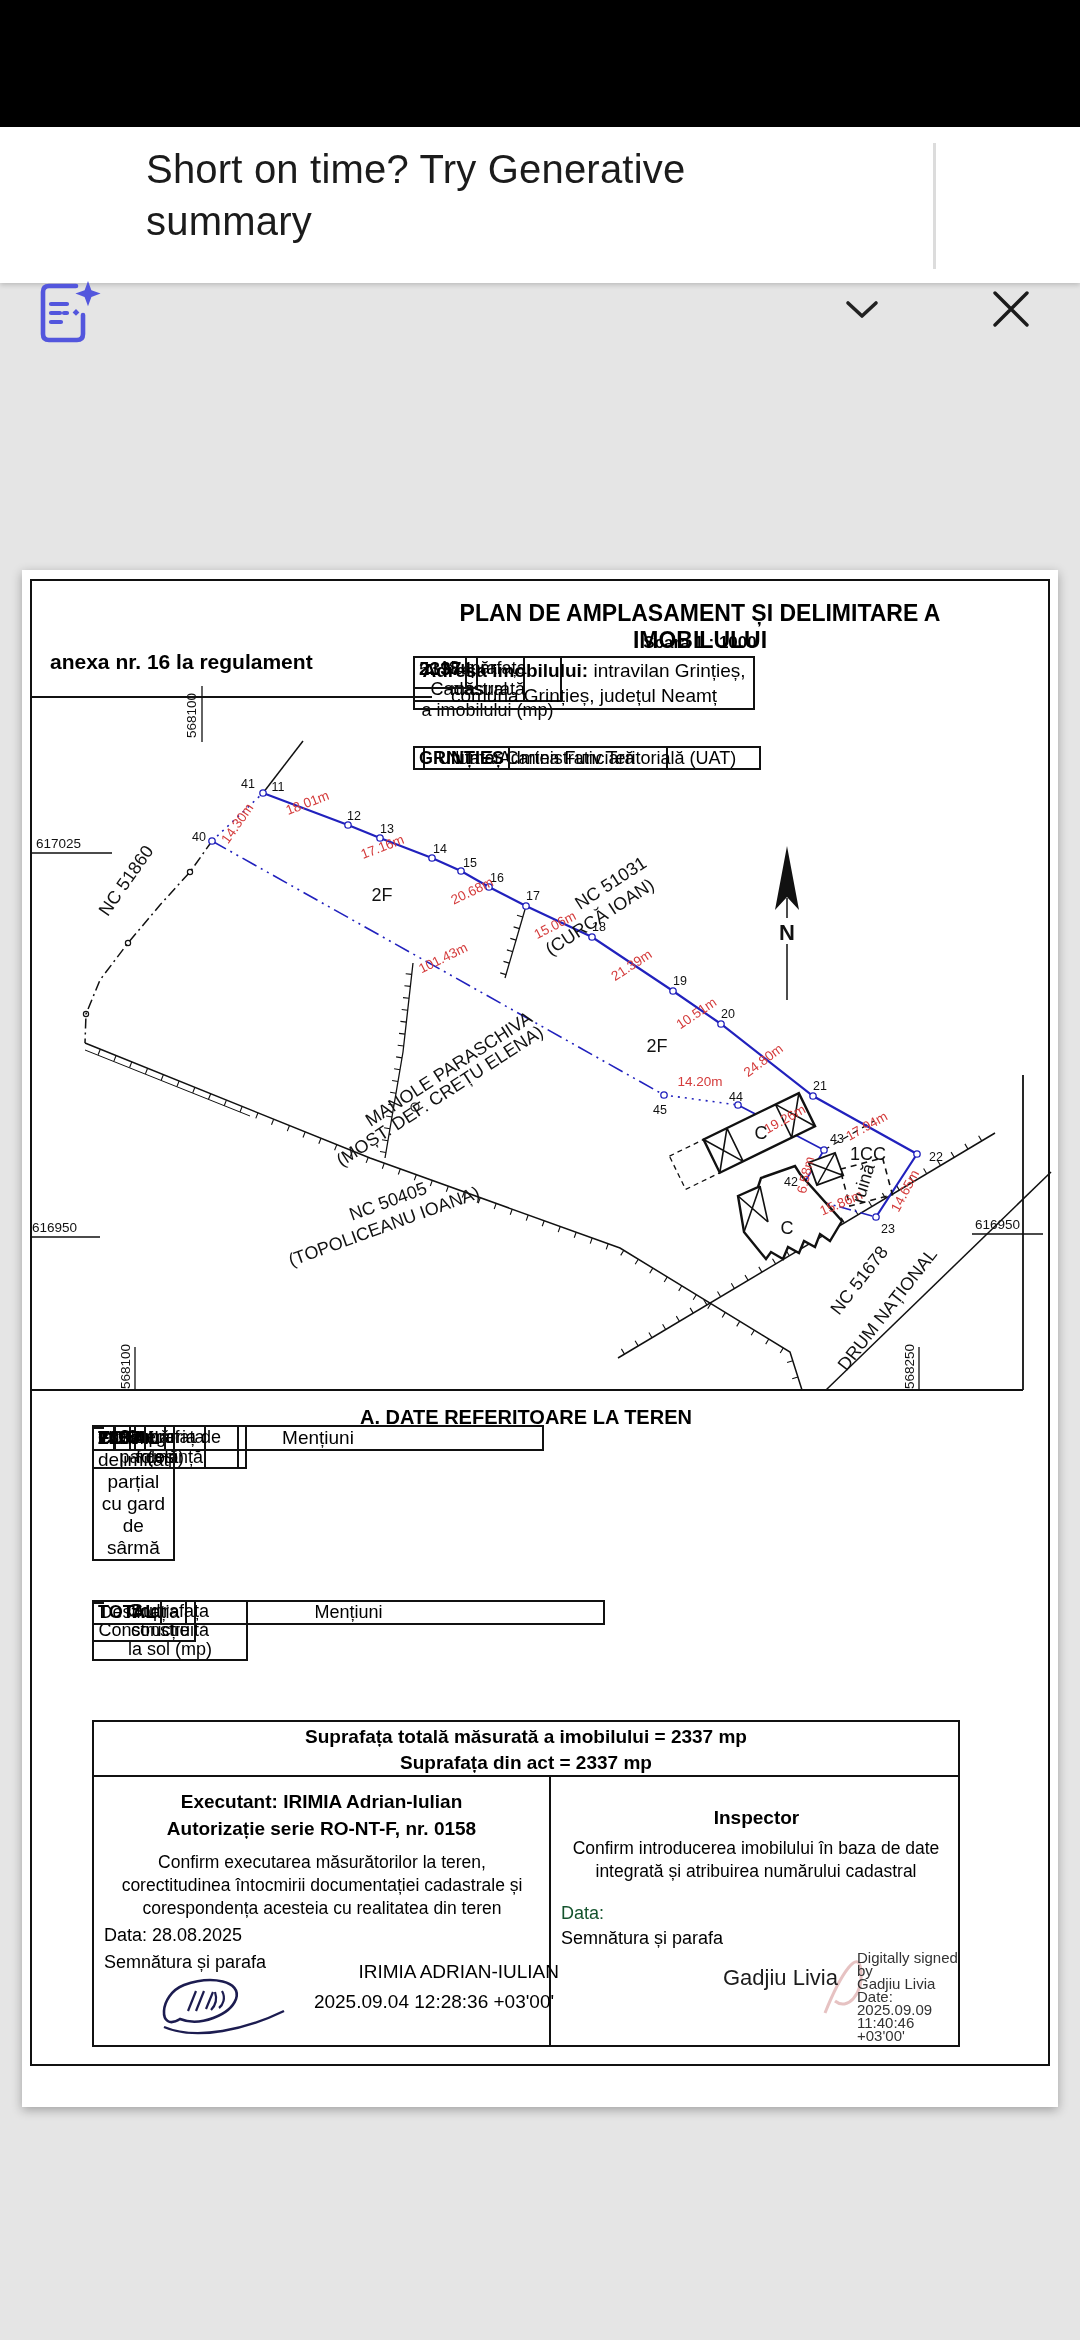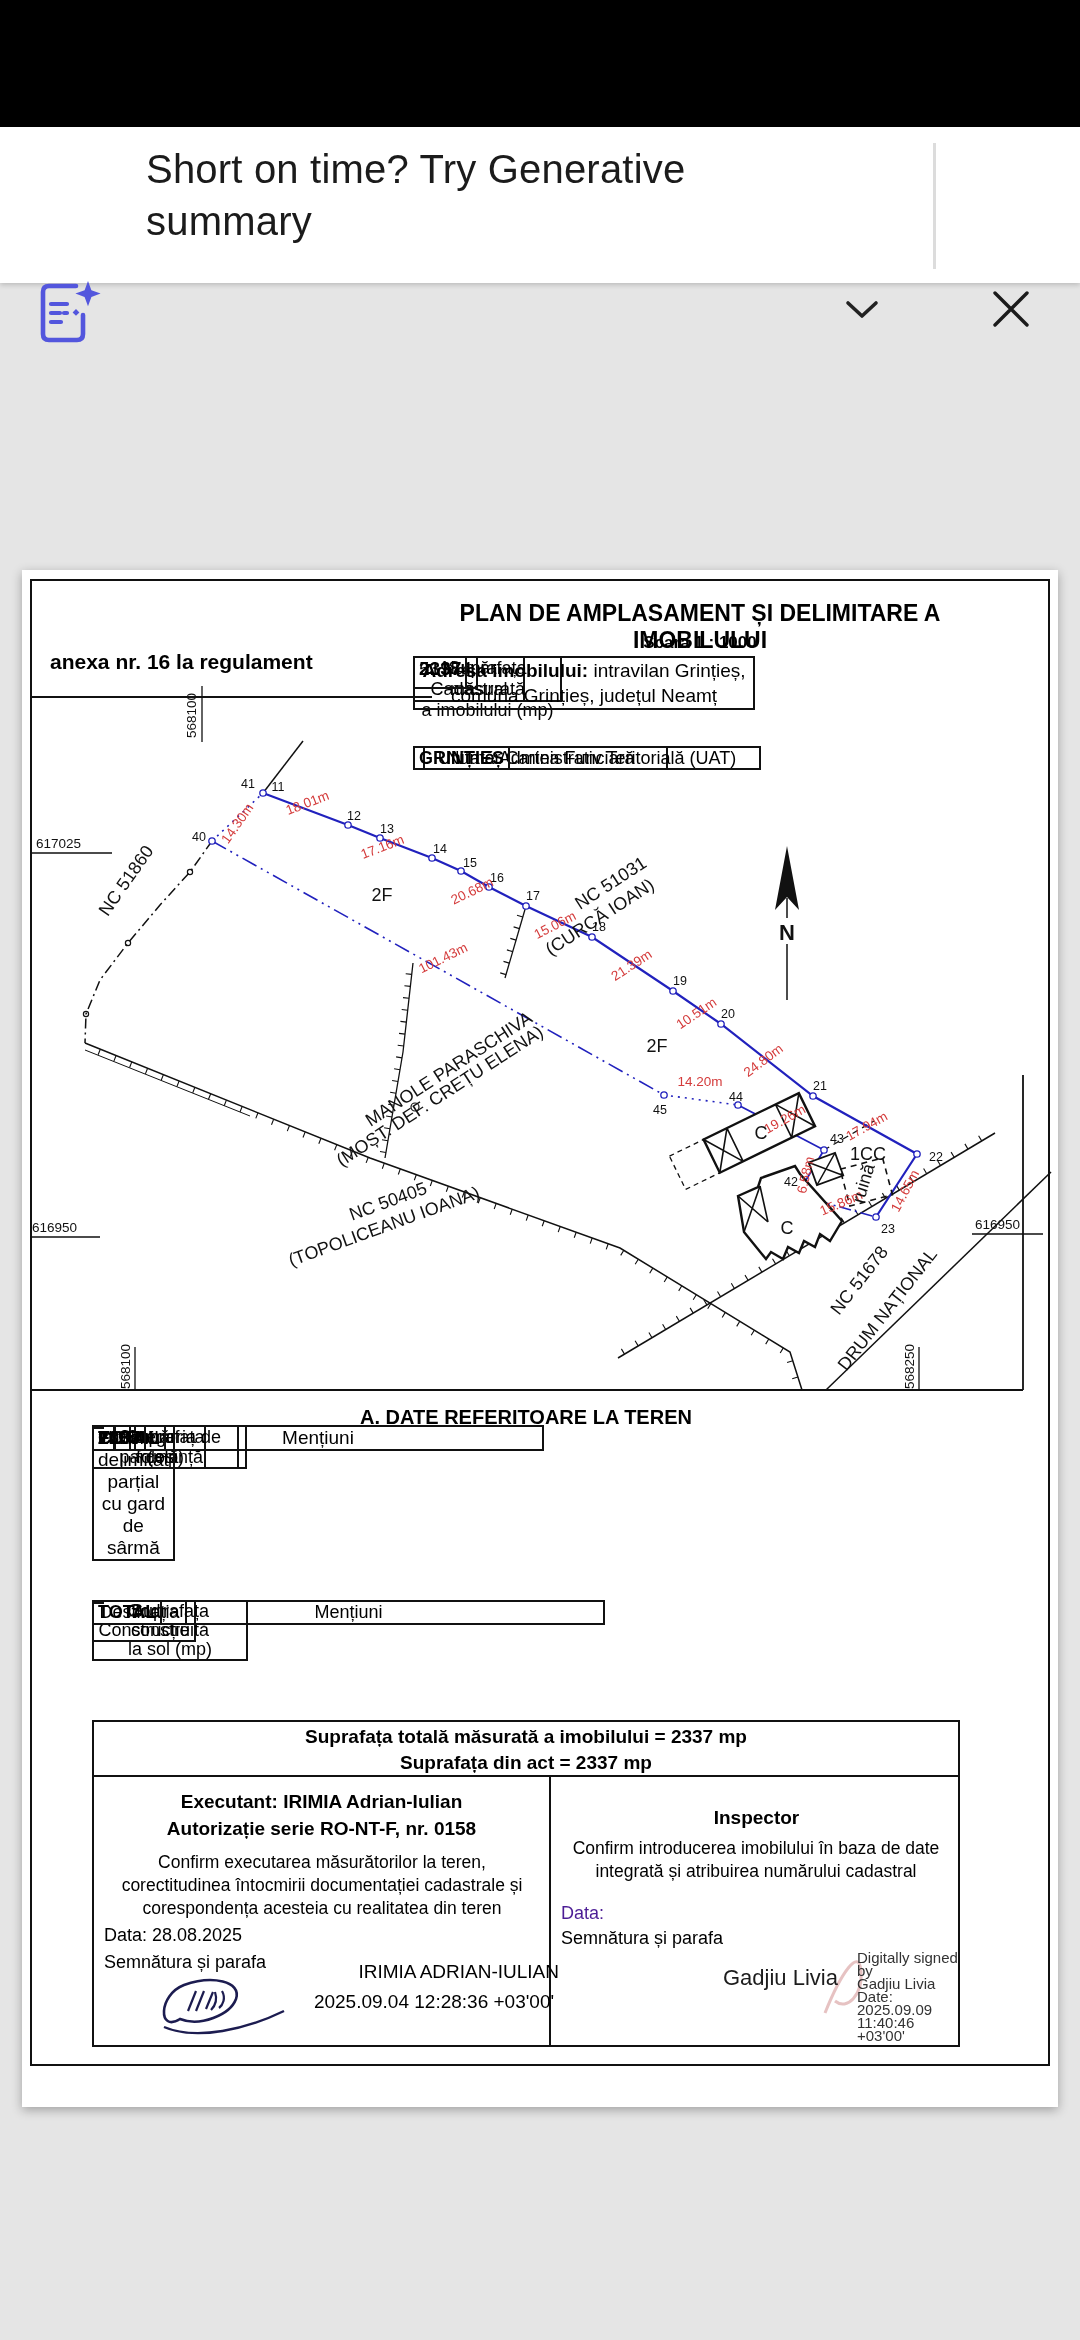--- a/index.html
+++ b/index.html
@@ -325,21 +325,21 @@
           <path d="M28,60 C6,74 6,36 32,26 C60,16 90,22 84,40 C78,56 48,68 28,60 Z" fill="none" stroke="#1c1c50" stroke-width="2.6"></path>
           <path d="M36,52 l8,-20 M44,52 l8,-20 M54,50 l7,-17 M63,33 c3,9 -1,15 -4,18 M70,32 c4,7 1,14 -3,17" fill="none" stroke="#1c1c50" stroke-width="2.2"></path>
           <path d="M12,68 C45,82 95,70 132,52" fill="none" stroke="#1c1c50" stroke-width="2.4"></path>
         </svg>
         <div style="left:215px;top:184px;width:250px;text-align:right;font-size:19px;color:#000">IRIMIA ADRIAN-IULIAN</div>
         <div style="left:200px;top:214px;width:280px;text-align:center;font-size:19px;color:#000">2025.09.04 12:28:36 +03'00'</div>
       </div>
       <div id="insp-cell">
         <div class="cline b" style="top:14px;font-size:19px">Inspector</div>
         <div class="cline" style="top:44px;left:10px;width:390px;font-size:17.5px;line-height:23px">Confirm introducerea imobilului în baza de date integrată și atribuirea numărului cadastral</div>
-        <div style="left:10px;top:110px;font-size:18px;color:#4c1d95">Data:</div>
+        <div style="left:10px;top:110px;font-size:18px;color:#14532d">Data:</div>
         <div style="left:10px;top:135px;font-size:18px;color:#000">Semnătura și parafa</div>
         <svg style="left:256px;top:150px" width="60" height="80" viewBox="0 0 60 80">
           <path d="M18,70 C34,30 52,4 54,28 C56,52 40,68 28,58" fill="none" stroke="#ddadad" stroke-width="3" opacity="0.75"></path>
         </svg>
         <div style="left:172px;top:172px;font-size:22px;color:#1c1c1c">Gadjiu Livia</div>
         <div class="digital" style="left:306px;top:158px">
           <div style="position:static">Digitally signed by</div>
           <div style="position:static">Gadjiu Livia</div>
           <div style="position:static">Date: 2025.09.09</div>
           <div style="position:static">11:40:46 +03'00'</div>

